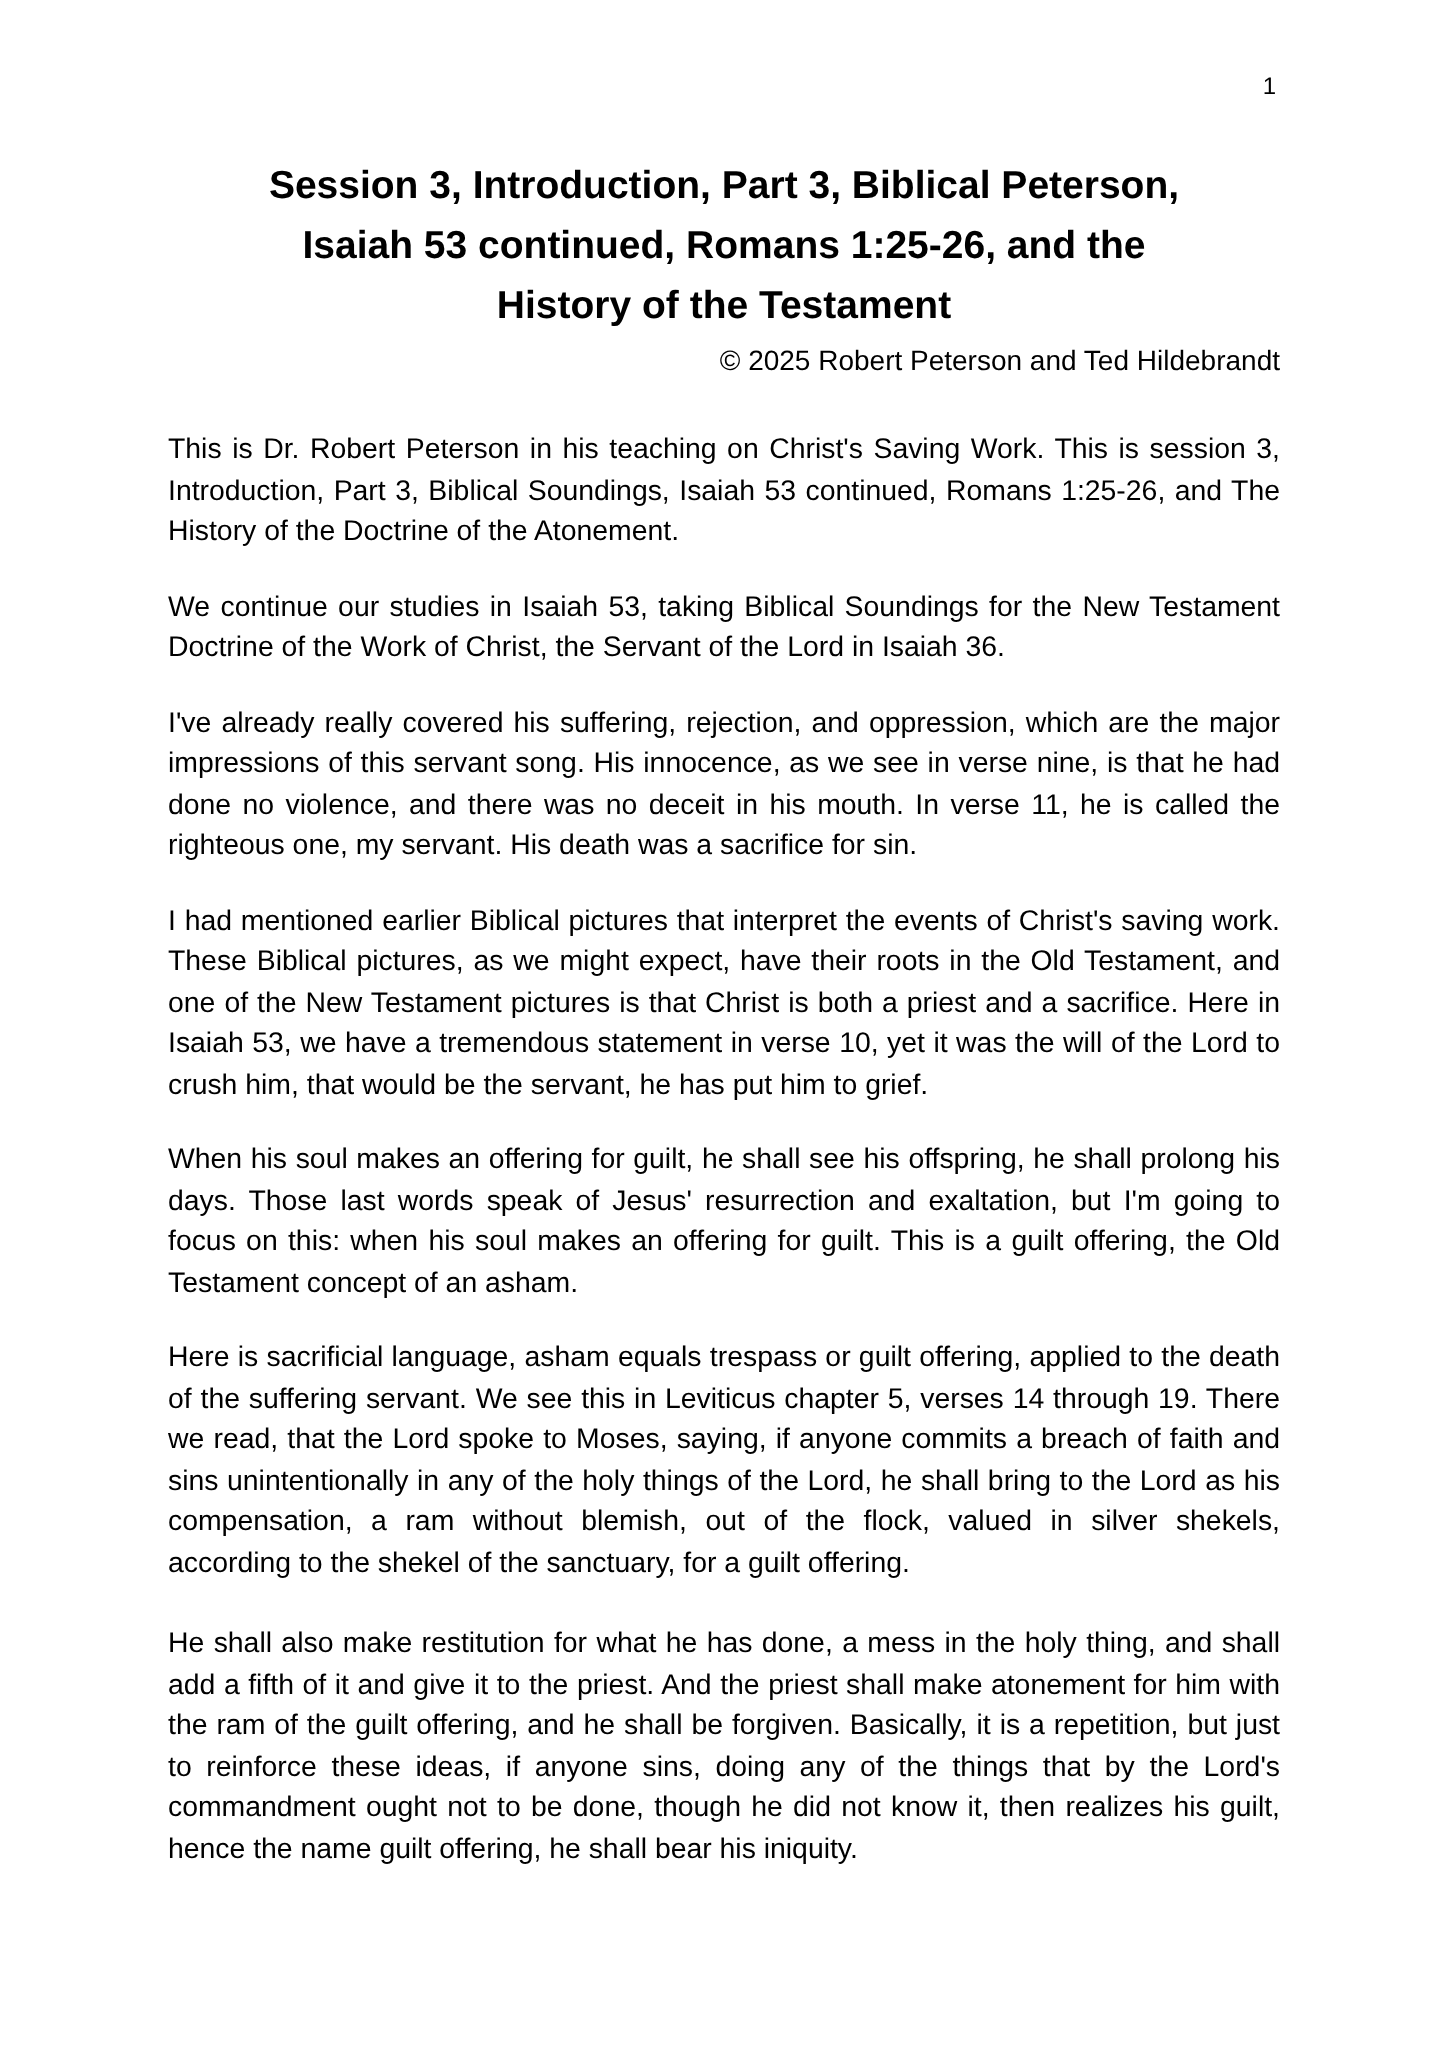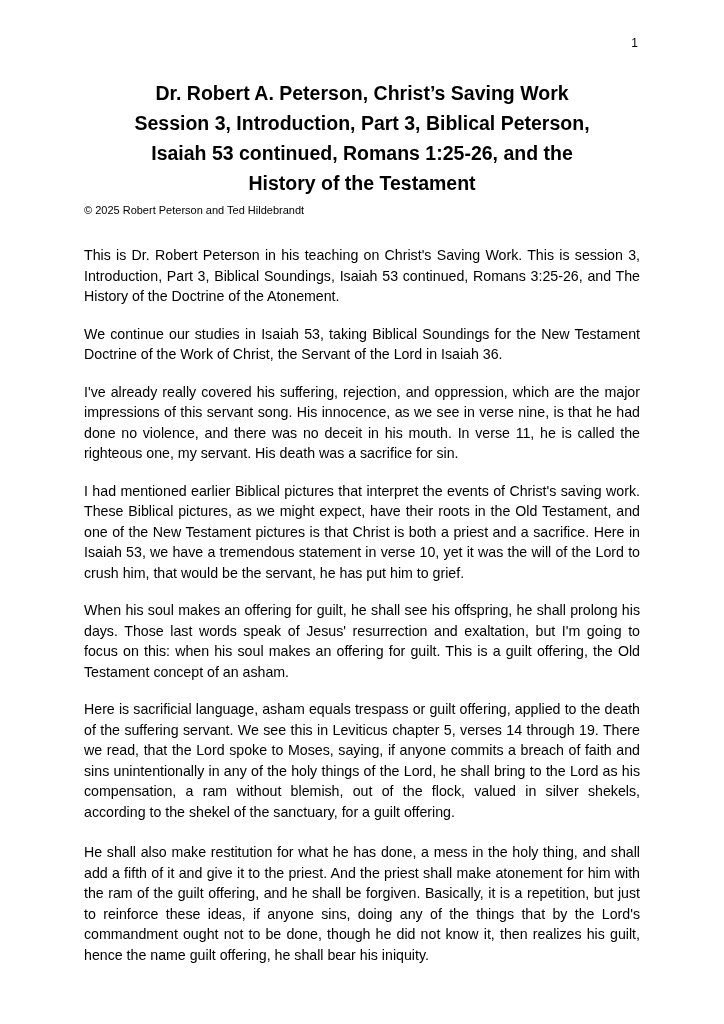--- a/index.html
+++ b/index.html
@@ -30,22 +30,22 @@
   .title-block {
     margin-top: 28px;
     text-align: center;
   }
   .title-line {
     font-weight: bold;
     font-size: 19.5px;
     line-height: 30px;
   }
   .copyright {
-    text-align: left;
-    font-size: 11px;
+    text-align: right;
+    font-size: 14px;
     line-height: 22px;
     margin-top: 1px;
   }
   .body-text {
     margin-top: 24px;
   }
   .para {
     font-size: 14.2px;
     line-height: 20.5px;
     text-align: justify;
@@ -57,29 +57,28 @@
   }
 </style>
 </head>
 <body>
 
 <div class="page">
 
   <div class="page-number">1</div>
 
   <header class="title-block">
-    <div class="title-line">Dr. Robert A. Peterson, Christ’s Saving Work</div>
     <div class="title-line">Session 3, Introduction, Part 3, Biblical Peterson,</div>
     <div class="title-line">Isaiah 53 continued, Romans 1:25-26, and the</div>
     <div class="title-line">History of the Testament</div>
     <div class="copyright">© 2025 Robert Peterson and Ted Hildebrandt</div>
   </header>
 
   <main class="body-text">
-    <p class="para">This is Dr. Robert Peterson in his teaching on Christ's Saving Work. This is session 3, Introduction, Part 3, Biblical Soundings, Isaiah 53 continued, Romans 3:25-26, and The History of the Doctrine of the Atonement.</p>
+    <p class="para">This is Dr. Robert Peterson in his teaching on Christ's Saving Work. This is session 3, Introduction, Part 3, Biblical Soundings, Isaiah 53 continued, Romans 1:25-26, and The History of the Doctrine of the Atonement.</p>
     <p class="para">We continue our studies in Isaiah 53, taking Biblical Soundings for the New Testament Doctrine of the Work of Christ, the Servant of the Lord in Isaiah 36.</p>
     <p class="para">I've already really covered his suffering, rejection, and oppression, which are the major impressions of this servant song. His innocence, as we see in verse nine, is that he had done no violence, and there was no deceit in his mouth. In verse 11, he is called the righteous one, my servant. His death was a sacrifice for sin.</p>
     <p class="para">I had mentioned earlier Biblical pictures that interpret the events of Christ's saving work. These Biblical pictures, as we might expect, have their roots in the Old Testament, and one of the New Testament pictures is that Christ is both a priest and a sacrifice. Here in Isaiah 53, we have a tremendous statement in verse 10, yet it was the will of the Lord to crush him, that would be the servant, he has put him to grief.</p>
     <p class="para">When his soul makes an offering for guilt, he shall see his offspring, he shall prolong his days. Those last words speak of Jesus' resurrection and exaltation, but I'm going to focus on this: when his soul makes an offering for guilt. This is a guilt offering, the Old Testament concept of an asham.</p>
     <p class="para">Here is sacrificial language, asham equals trespass or guilt offering, applied to the death of the suffering servant. We see this in Leviticus chapter 5, verses 14 through 19. There we read, that the Lord spoke to Moses, saying, if anyone commits a breach of faith and sins unintentionally in any of the holy things of the Lord, he shall bring to the Lord as his compensation, a ram without blemish, out of the flock, valued in silver shekels, according to the shekel of the sanctuary, for a guilt offering.</p>
     <p class="para">He shall also make restitution for what he has done, a mess in the holy thing, and shall add a fifth of it and give it to the priest. And the priest shall make atonement for him with the ram of the guilt offering, and he shall be forgiven. Basically, it is a repetition, but just to reinforce these ideas, if anyone sins, doing any of the things that by the Lord's commandment ought not to be done, though he did not know it, then realizes his guilt, hence the name guilt offering, he shall bear his iniquity.</p>
   </main>
 
 </div>
 

